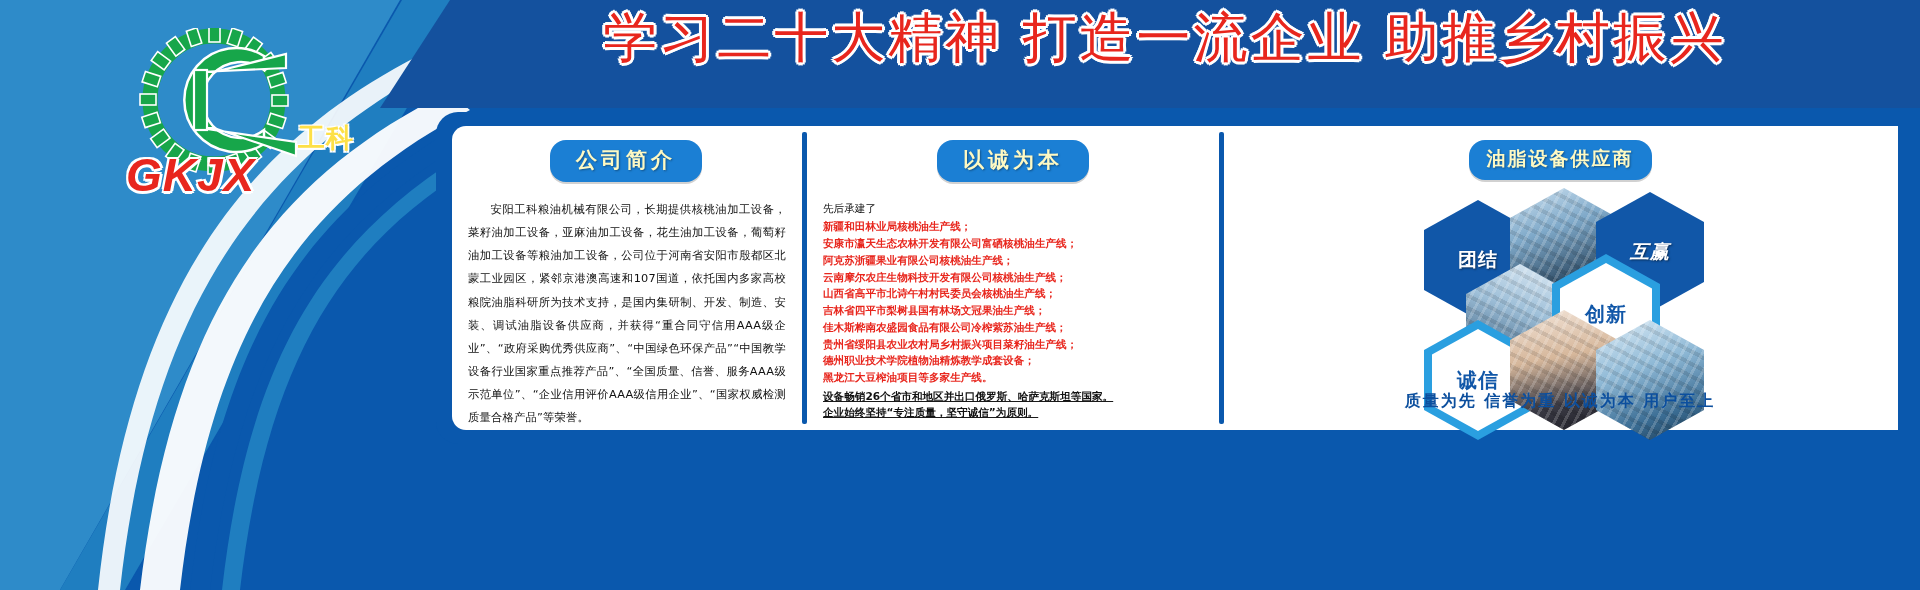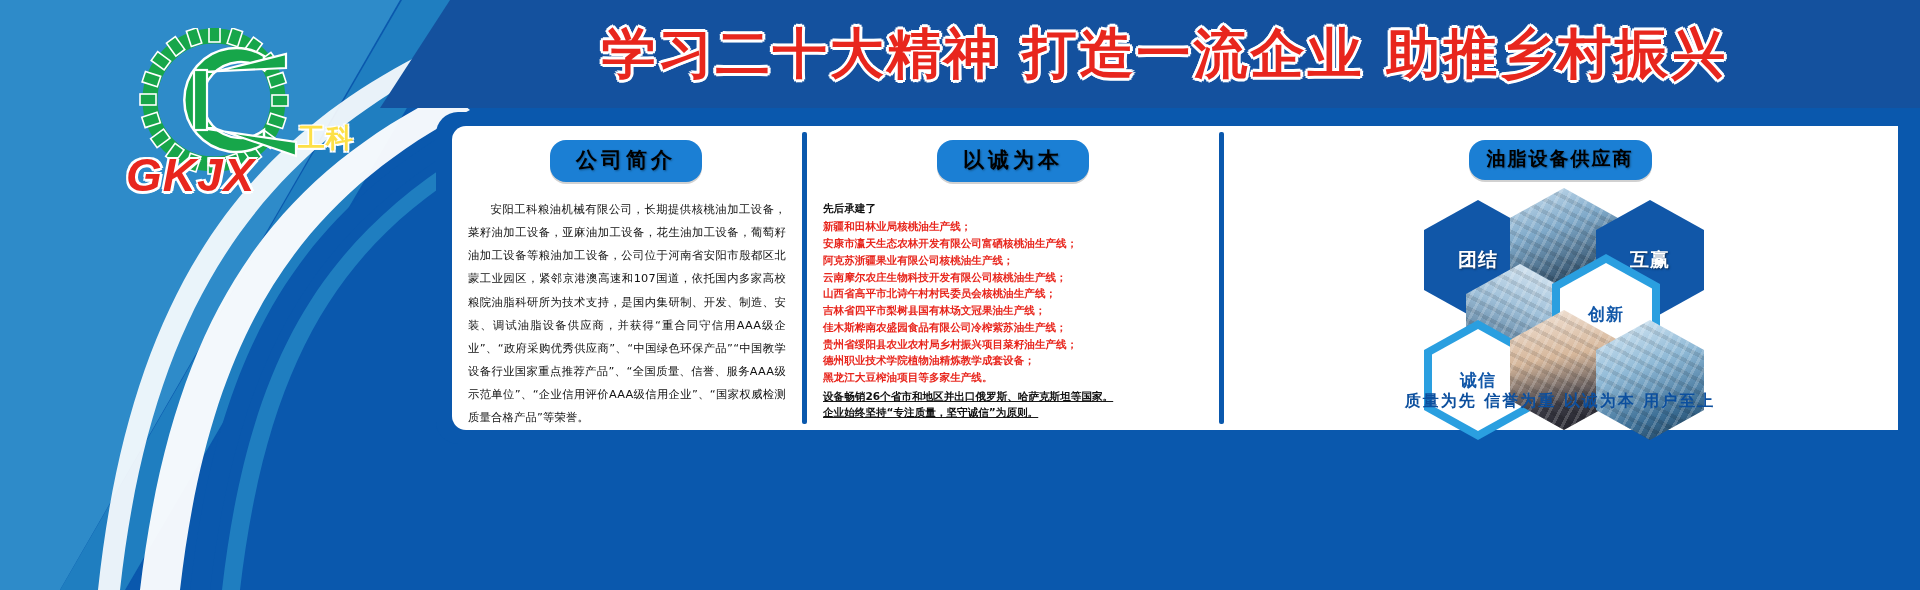--- a/index.html
+++ b/index.html
@@ -42,26 +42,26 @@
   
   .title-band {
     position: absolute;
     left: 380px; top: 0;
     width: 1540px; height: 108px;
     background: #14519e;
     clip-path: polygon(70px 0, 1540px 0, 1540px 108px, 0 108px);
   }
   .title-text {
     position: absolute;
-    left: 430px; top: 18px;
+    left: 430px; top: 2px;
     width: 1470px; height: 72px;
     display: flex; align-items: center; justify-content: center;
     font-family: "DejaVu Sans", sans-serif;
     font-size: 54px;
-    font-weight: bold;
+    font-weight: normal;
     letter-spacing: 3px;
     color: #e8261d;
     text-shadow:
       -2px -2px 0 #ffffff,  2px -2px 0 #ffffff,
       -2px  2px 0 #ffffff,  2px  2px 0 #ffffff,
       -3px  0   0 #ffffff,  3px  0   0 #ffffff,
        0   -3px 0 #ffffff,  0    3px 0 #ffffff;
     white-space: nowrap;
   }
 
@@ -129,21 +129,21 @@
     border-radius: 2px;
   }
   .panel.p1 { width: 340px; }
   .panel.p2 { width: 400px; }
   .panel.p3 { width: 660px; }
 
   .pill {
     margin: 10px auto 0 auto;
     display: block;
     background: #1b7fd4;
-    color: #000000;
+    color: #fef9c3;
     border-radius: 16px;
     padding: 6px 26px 8px 26px;
     font-family: "DejaVu Sans", sans-serif;
     font-size: 21px;
     font-weight: bold;
     letter-spacing: 4px;
     text-align: center;
     width: fit-content;
     box-shadow: 0 2px 0 rgba(0,0,0,0.18);
     text-shadow: 1px 1px 2px rgba(0,0,0,0.35);
@@ -163,21 +163,21 @@
     text-indent: 2em;
     letter-spacing: 0.2px;
     color: #111;
   }
 
   .p2-lead {
     margin: 18px 0 0 10px;
     font-size: 10.6px;
     line-height: 1.55;
     color: #111;
-    font-weight: bold;
+    font-weight: normal;
   }
   .p2-list {
     margin: 2px 0 0 10px;
     list-style: none;
   }
   .p2-list li {
     font-size: 10.6px;
     line-height: 1.58;
     color: #e8261d;
     font-weight: bold;
@@ -221,21 +221,21 @@
     display: flex; align-items: center; justify-content: center;
   }
   .hex-ring > .inner {
     width: 92px; height: 102px;
     background: #ffffff;
     clip-path: polygon(50% 0%, 100% 25%, 100% 75%, 50% 100%, 0% 75%, 0% 25%);
     display: flex; align-items: center; justify-content: center;
   }
   .hex-label-blue {
     font-family: "DejaVu Sans", sans-serif;
-    font-size: 17px; font-weight: bold;
+    font-size: 20px; font-weight: bold;
     color: #1157a8;
     letter-spacing: 1px;
   }
   .hex-img {
     position: absolute;
     width: 108px; height: 120px;
     clip-path: polygon(50% 0%, 100% 25%, 100% 75%, 50% 100%, 0% 75%, 0% 25%);
     overflow: hidden;
   }
   .hex-img .photo { position: absolute; inset: 0; }
@@ -361,21 +361,21 @@
       <div class="pill wide">油脂设备供应商</div>
 
       <div class="hex-cluster">
 
         <div class="hex solid" style="left:54px; top:8px;">团结</div>
 
         <div class="hex-img" style="left:140px; top:-4px;">
           <div class="photo ship"></div>
         </div>
 
-        <div class="hex solid" style="left:226px; top:8px;">互赢</div>
+        <div class="hex solid" style="left:226px; top:0;font-style:italic;">互赢</div>
 
         <div class="hex-img" style="left:96px; top:72px;">
           <div class="photo plane"></div>
         </div>
 
         <div class="hex-ring" style="left:182px; top:62px;">
           <div class="inner">
             <span class="hex-label-blue">创新</span>
           </div>
         </div>

